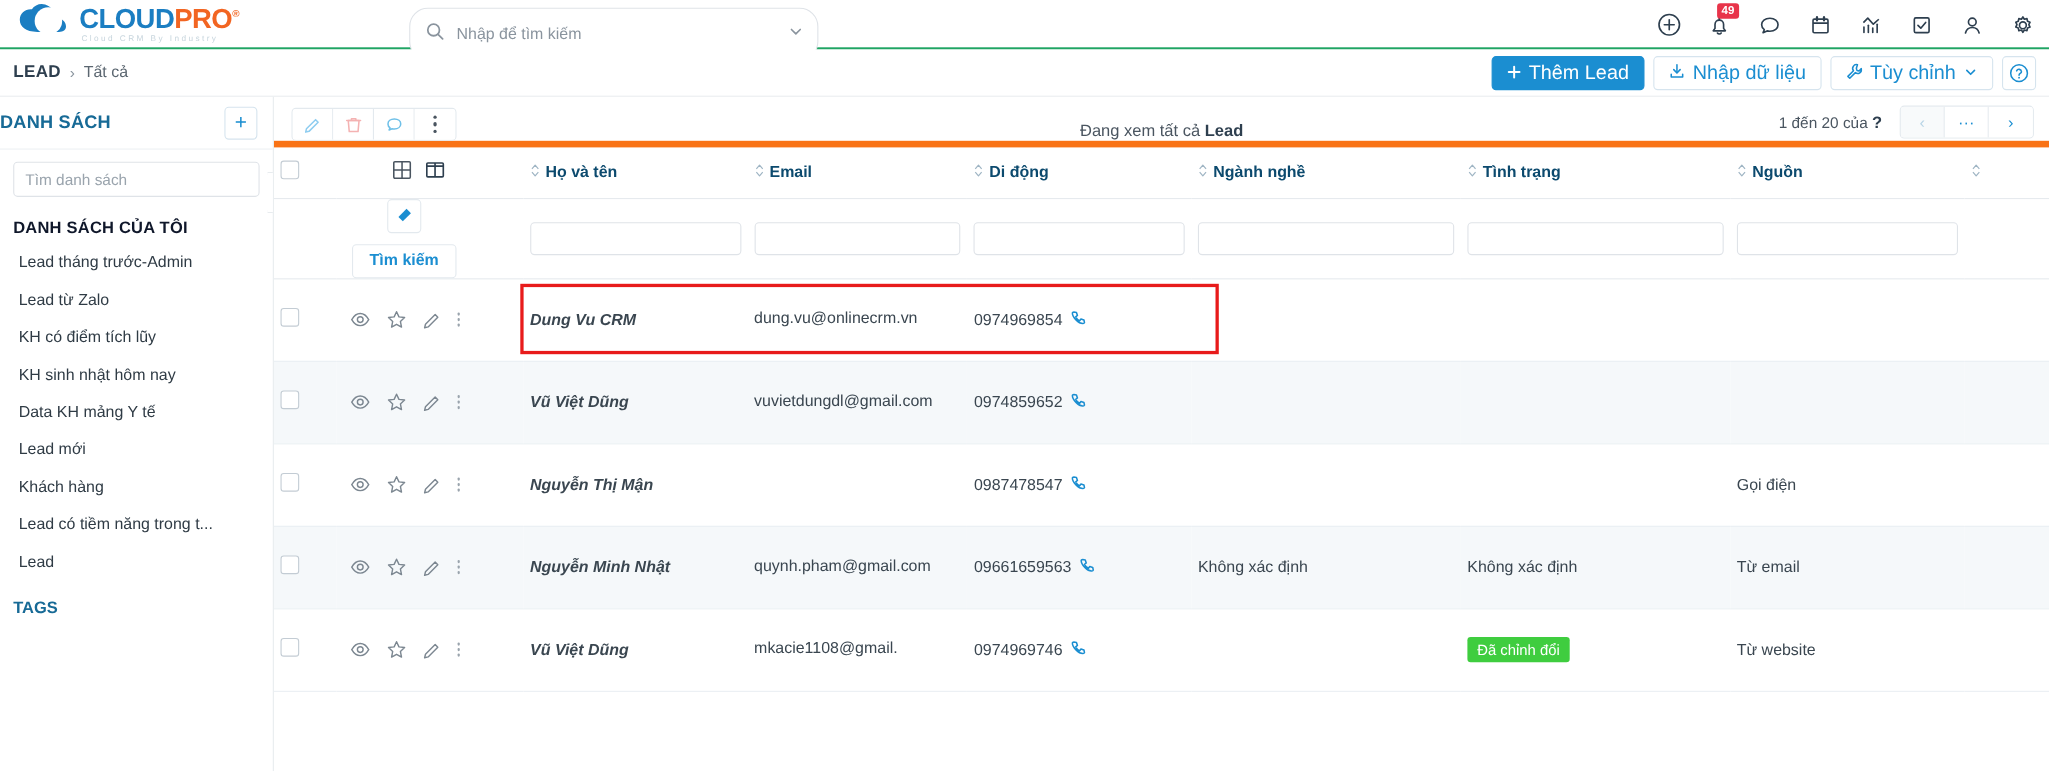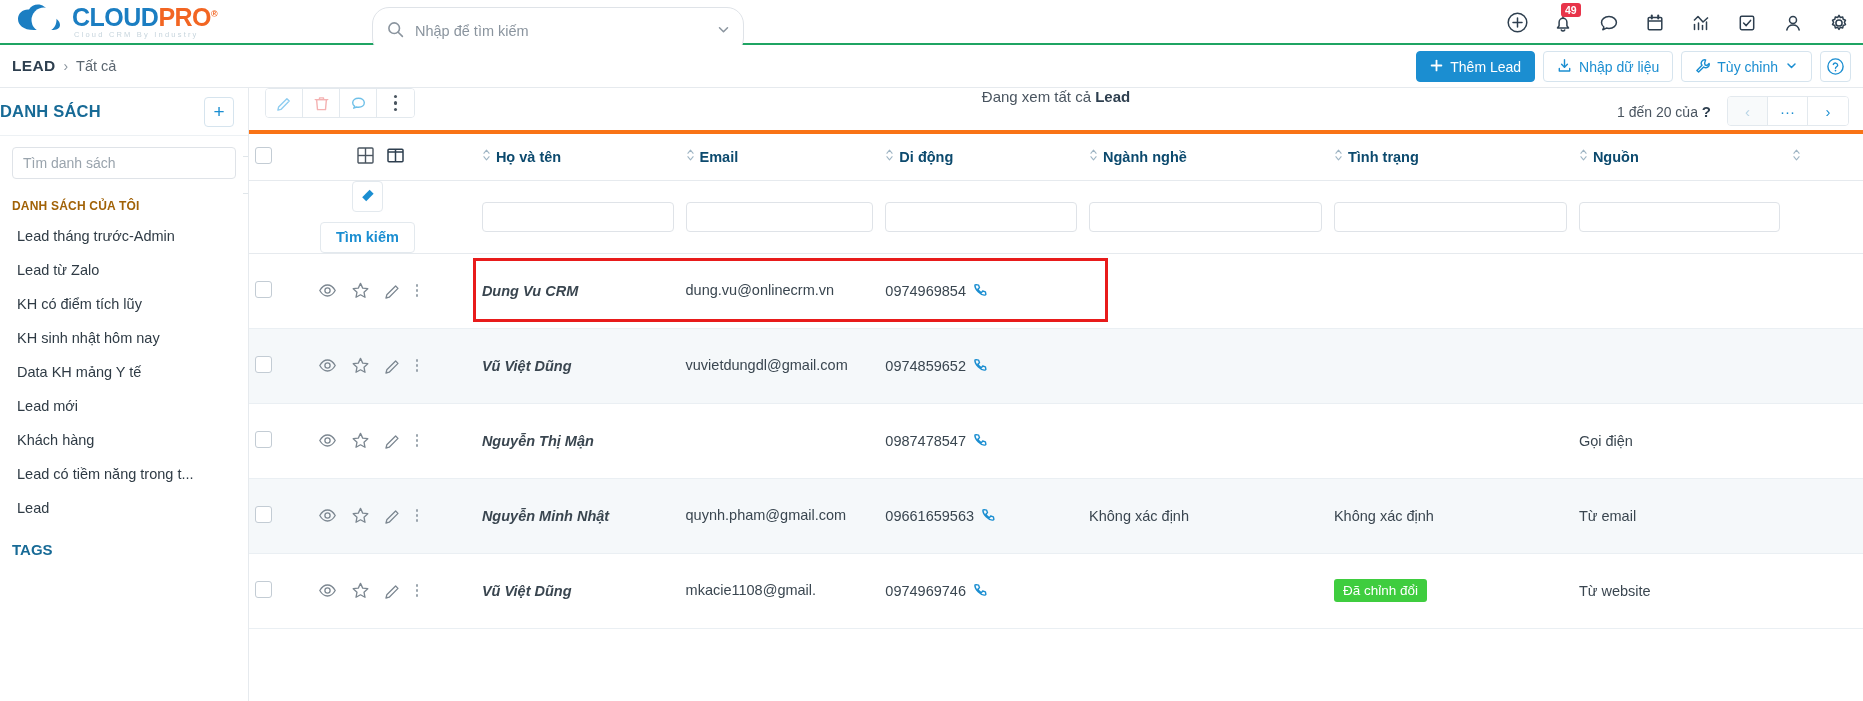--- a/index.html
+++ b/index.html
@@ -87,21 +87,21 @@
   .crumb .sep { color: #8a949e; font-size: 14px; }
   .crumb .all { font-size: 14.5px; color: #5b6670; }
 
   .crumb-actions {
     position: absolute; right: 12px; top: 0; height: 43px;
     display: flex; align-items: center; gap: 8px;
   }
   .btn {
     height: 31px; border-radius: 4px;
     display: flex; align-items: center; gap: 7px;
-    padding: 0 13px; font-size: 14px;
+    padding: 0 13px; font-size: 18px;
     cursor: pointer; white-space: nowrap;
   }
   .btn-primary { background: #1b8ed1; color: #fff; border: 1px solid #1b8ed1; }
   .btn-outline { background: #fff; color: #1b8ed1; border: 1px solid #d6e4ee; align-items: center; }
   .btn-icon-only {
     width: 31px; height: 31px; padding: 0; justify-content: center;
     background: #fff; border: 1px solid #d6e4ee; color: #1b8ed1;
     border-radius: 4px; display: flex; align-items: center; cursor: pointer;
   }
 
@@ -132,21 +132,21 @@
   }
   .sb-search { padding: 11px 12px 6px 12px; }
   .sb-search input {
     width: 100%; height: 32px;
     border: 1px solid #dfe3e8; border-radius: 4px;
     padding: 0 10px; font-size: 14px; color: #4a5560;
     outline: none; font-family: "Liberation Sans", sans-serif;
   }
   .sb-search input::placeholder { color: #9aa4ad; }
   .sb-sec {
-    font-size: 12px; font-weight: bold; color: #a16207;
+    font-size: 15px; font-weight: bold; color: #0f172a;
     padding: 14px 12px 6px 12px; letter-spacing: .2px;
   }
   .sb-item {
     font-size: 14.5px; color: #2f3b45;
     padding: 9px 12px 9px 17px; cursor: pointer;
     white-space: nowrap; overflow: hidden; text-overflow: ellipsis;
   }
   .sb-tags {
     font-size: 15px; font-weight: bold; color: #176a96;
     padding: 16px 12px 6px 12px;
@@ -159,23 +159,23 @@
     background: #fff; border: 1px solid #e0e6ea; border-left: none;
     border-radius: 0 5px 5px 0;
     display: flex; align-items: center; justify-content: center;
     color: #1b8ed1; font-size: 13px; cursor: pointer; z-index: 6;
   }
 
   
   .main { flex: 1; position: relative; overflow: hidden; background: #fff; }
 
   .main-toolbar {
-    height: 46px; display: flex; align-items: flex-start;
+    height: 46px; display: flex; align-items: flex-end;
     position: relative; padding-left: 16px;
-    border-bottom: 4px solid #f97316;
+    border-bottom: 6px solid #f97316;
   }
   .tool-group { display: flex; border: 1px solid #e3e9ee; border-radius: 4px; overflow: hidden; height: 30px; }
   .tool-btn {
     width: 37px; display: flex; align-items: center; justify-content: center;
     border-right: 1px solid #e3e9ee; cursor: pointer; background: #fff;
   }
   .tool-btn:last-child { border-right: none; }
 
   .viewing {
     position: absolute; left: 50%; transform: translateX(-50%);

